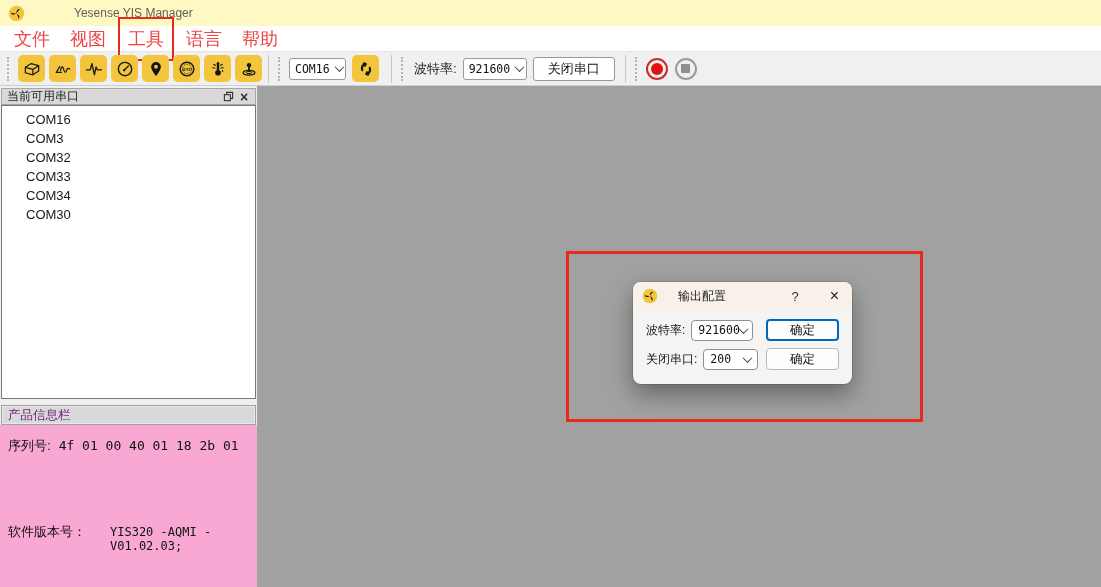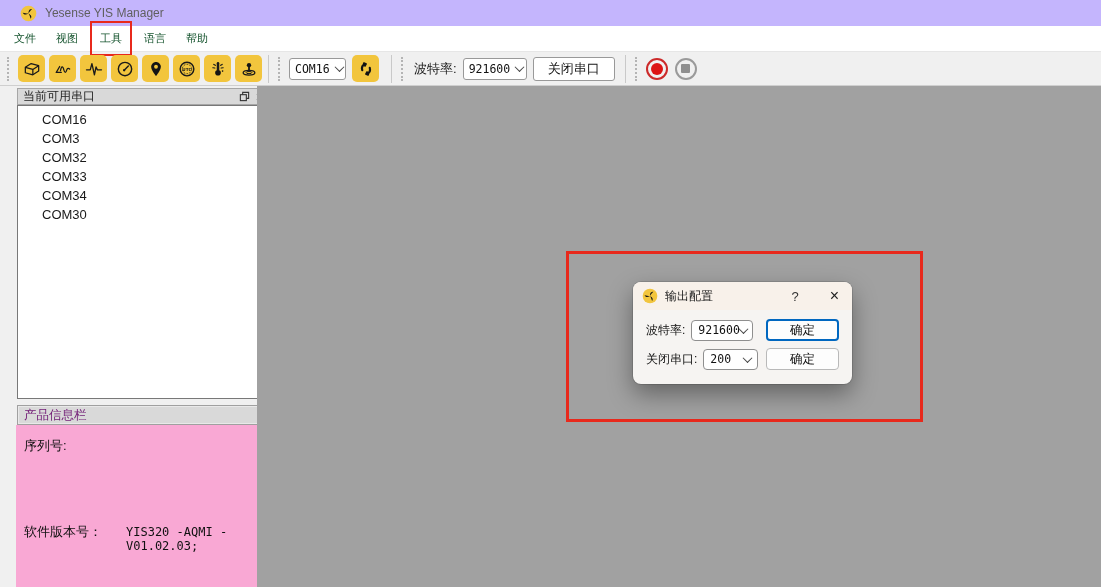--- a/index.html
+++ b/index.html
@@ -1,26 +1,26 @@
 <!DOCTYPE html>
 <html><head>
 <meta charset="utf-8">
 <style>
   * { margin:0; padding:0; box-sizing:border-box; }
   html,body { width:1101px; height:587px; }
   body { font-family:"Liberation Sans","DejaVu Sans",sans-serif; background:#f0f0f0; }
   .window { position:relative; width:1101px; height:587px; overflow:hidden; background:#f0f0f0; }
 
   
-  .titlebar { height:26px; background:#c4b5fd; display:flex; align-items:center; padding-left:20px; }
+  .titlebar { height:26px; background:#fef9c3; display:flex; align-items:center; padding-left:8px;gap:41px; }
   .app-logo { width:17px; height:17px; flex:none; }
   .titlebar .title { margin-left:8px; font-size:12px; color:#5f5f5f; }
 
   
-  .menubar { height:26px; background:#ffffff; border-bottom:1px solid #e6e6e6; display:flex; align-items:center; padding-left:4px; font-size:11px; color:#14532d; }
+  .menubar { height:26px; background:#ffffff; border-bottom:1px solid #e6e6e6; display:flex; align-items:center; padding-left:4px; font-size:18px; color:#ef4444; }
   .menu-item { padding:3px 10px; cursor:default; }
   .red-box { border:2px solid #e8291c; padding:8px 8px; margin:0 2px; }
 
   
   .toolbar { height:34px; background:#f0f0f0; border-bottom:1px solid #cfcfcf; display:flex; align-items:center; }
   .grip { width:6px; height:24px; border-left:2px dotted #b4b4b4; margin:0 5px 0 7px; flex:none; }
   .tsep { width:1px; height:28px; background:#c9c9c9; margin:0 2px; flex:none; }
   .tool-btn { width:27px; height:27px; border-radius:5px; background:#f2c53d; display:flex; align-items:center; justify-content:center; margin-right:4px; flex:none; }
   .tool-btn svg { display:block; }
   .combo { background:#fff; border:1px solid #999; border-radius:3px; height:22px; display:flex; align-items:center; padding:0 5px; gap:6px; }
@@ -28,21 +28,21 @@
   .chev { width:7px; height:7px; border-right:1.6px solid #444; border-bottom:1.6px solid #444; transform:rotate(45deg) translate(-1px,-1px); flex:none; }
   .tb-label { font-size:13px; color:#1a1a1a; margin:0 6px 0 2px; }
   .push-btn { background:#fff; border:1px solid #999; border-radius:3px; height:24px; padding:0 14px; font-size:13px; color:#111; display:flex; align-items:center; margin-left:6px; }
   .rec-btn { width:22px; height:22px; border-radius:50%; border:2px solid #cc2a2a; display:flex; align-items:center; justify-content:center; margin-right:7px; background:#f0f0f0; }
   .rec-dot { width:12px; height:12px; border-radius:50%; background:#dd1414; }
   .stop-btn { width:22px; height:22px; border-radius:50%; border:2px solid #9a9a9a; display:flex; align-items:center; justify-content:center; background:#f0f0f0; }
   .stop-sq { width:9px; height:9px; background:#8f8f8f; border-radius:1px; }
 
   
   .body-area { position:absolute; top:86px; left:0; right:0; bottom:0; }
-  .left-panel { position:absolute; left:16px; top:0; width:257px; bottom:0; background:#f0f0f0; display:flex; flex-direction:column; }
+  .left-panel { position:absolute; left:0; top:0; width:257px; bottom:0; background:#f0f0f0; display:flex; flex-direction:column; }
   .dock-header { height:17px; margin:2px 1px 0 1px; background:#d9d9d9; border:1px solid #a6a6a6; display:flex; align-items:center; padding:0 3px 0 5px; font-size:12px; color:#222; }
   .dock-header .spacer, .dlg-title .spacer { flex:1; }
   .dock-btn { width:16px; height:14px; display:flex; align-items:center; justify-content:center; color:#333; }
   .dock-btn.close { font-size:14px; font-weight:bold; line-height:1; }
   .port-list { margin:0 1px; background:#ffffff; border:1px solid #787878; height:294px; overflow:hidden; padding-top:4px; }
   .port-item { font-size:13px; color:#1a1a1a; line-height:19px; padding-left:24px; }
   .gap6 { height:6px; }
   .info-header { height:20px; margin:0 1px; background:#d9d9d9; border:1px solid #a0a0a0; box-shadow:inset 0 0 0 1px #e9e9e9; display:flex; align-items:center; padding-left:6px; font-size:12.5px; color:#701a75; }
   .info-area { flex:1; background:#f9a8d4; padding:12px 0 0 8px; }
   .info-line { display:flex; align-items:baseline; font-size:13px; color:#111; }
@@ -54,21 +54,21 @@
 
   .main-area { position:absolute; left:257px; top:0; right:0; bottom:0; background:#a1a1a1; }
 
   
   .annotation-rect { position:absolute; left:566px; top:251px; width:357px; height:171px; border:3px solid #e8291c; z-index:5; }
 
   
   .dialog { position:absolute; left:633px; top:282px; width:219px; height:102px; border-radius:8px; background:#f6f4f2; box-shadow:0 10px 24px rgba(0,0,0,.38), 0 0 0 1px rgba(0,0,0,.12); z-index:6; }
   .dlg-title { height:28px; background:#f8f1ea; border-radius:8px 8px 0 0; display:flex; align-items:center; padding:0 10px 0 9px; }
   .dlg-logo { width:16px; height:16px; flex:none; }
-  .dlg-title .t { margin-left:7px; font-size:12px; color:#1a1a1a; }
+  .dlg-title .t { margin-left:20px; font-size:12px; color:#1a1a1a; }
   .dlg-help { font-size:13px; color:#333; margin-right:24px; padding:0 4px; }
   .dlg-close { font-size:16px; color:#222; line-height:1; padding:0 3px; }
   .dlg-body { padding:9px 13px 0 13px; display:flex; flex-direction:column; gap:7px; }
   .dlg-row { display:flex; align-items:center; height:22px; }
   .dlg-row .lbl { font-size:12px; color:#111; margin-right:6px; white-space:nowrap; }
   .dlg-combo { background:#fff; border:1px solid #8f8f8f; border-radius:4px; height:21px; display:flex; align-items:center; justify-content:space-between; padding:0 6px; }
   .dlg-combo .val { font-family:"DejaVu Sans Mono","Liberation Mono",monospace; font-size:11.5px; color:#111; }
   .dlg-combo.w1 { width:62px; }
   .dlg-combo.w2 { width:55px; }
   .dlg-btn { margin-left:auto; width:73px; height:22px; border-radius:4px; background:#fdfdfd; font-size:12.5px; color:#111; display:flex; align-items:center; justify-content:center; }
@@ -218,20 +218,21 @@
           <div class="port-item">COM34</div>
           <div class="port-item">COM30</div>
         </div>
       <div class="gap6"></div>
       <div class="info-header">
         <span>产品信息栏</span>
       </div>
       <div class="info-area">
         <div class="info-line serial">
           <span class="lbl">序列号:</span>
+          <span class="mono">4f 01 00 40 01 18 2b 01</span>
         </div>
         <div class="info-line version">
           <span class="lbl">软件版本号：</span>
           <span class="mono">YIS320 -AQMI -V01.02.03;</span>
         </div>
       </div>
     </div>
 
     <div class="main-area"></div>
   </div>

